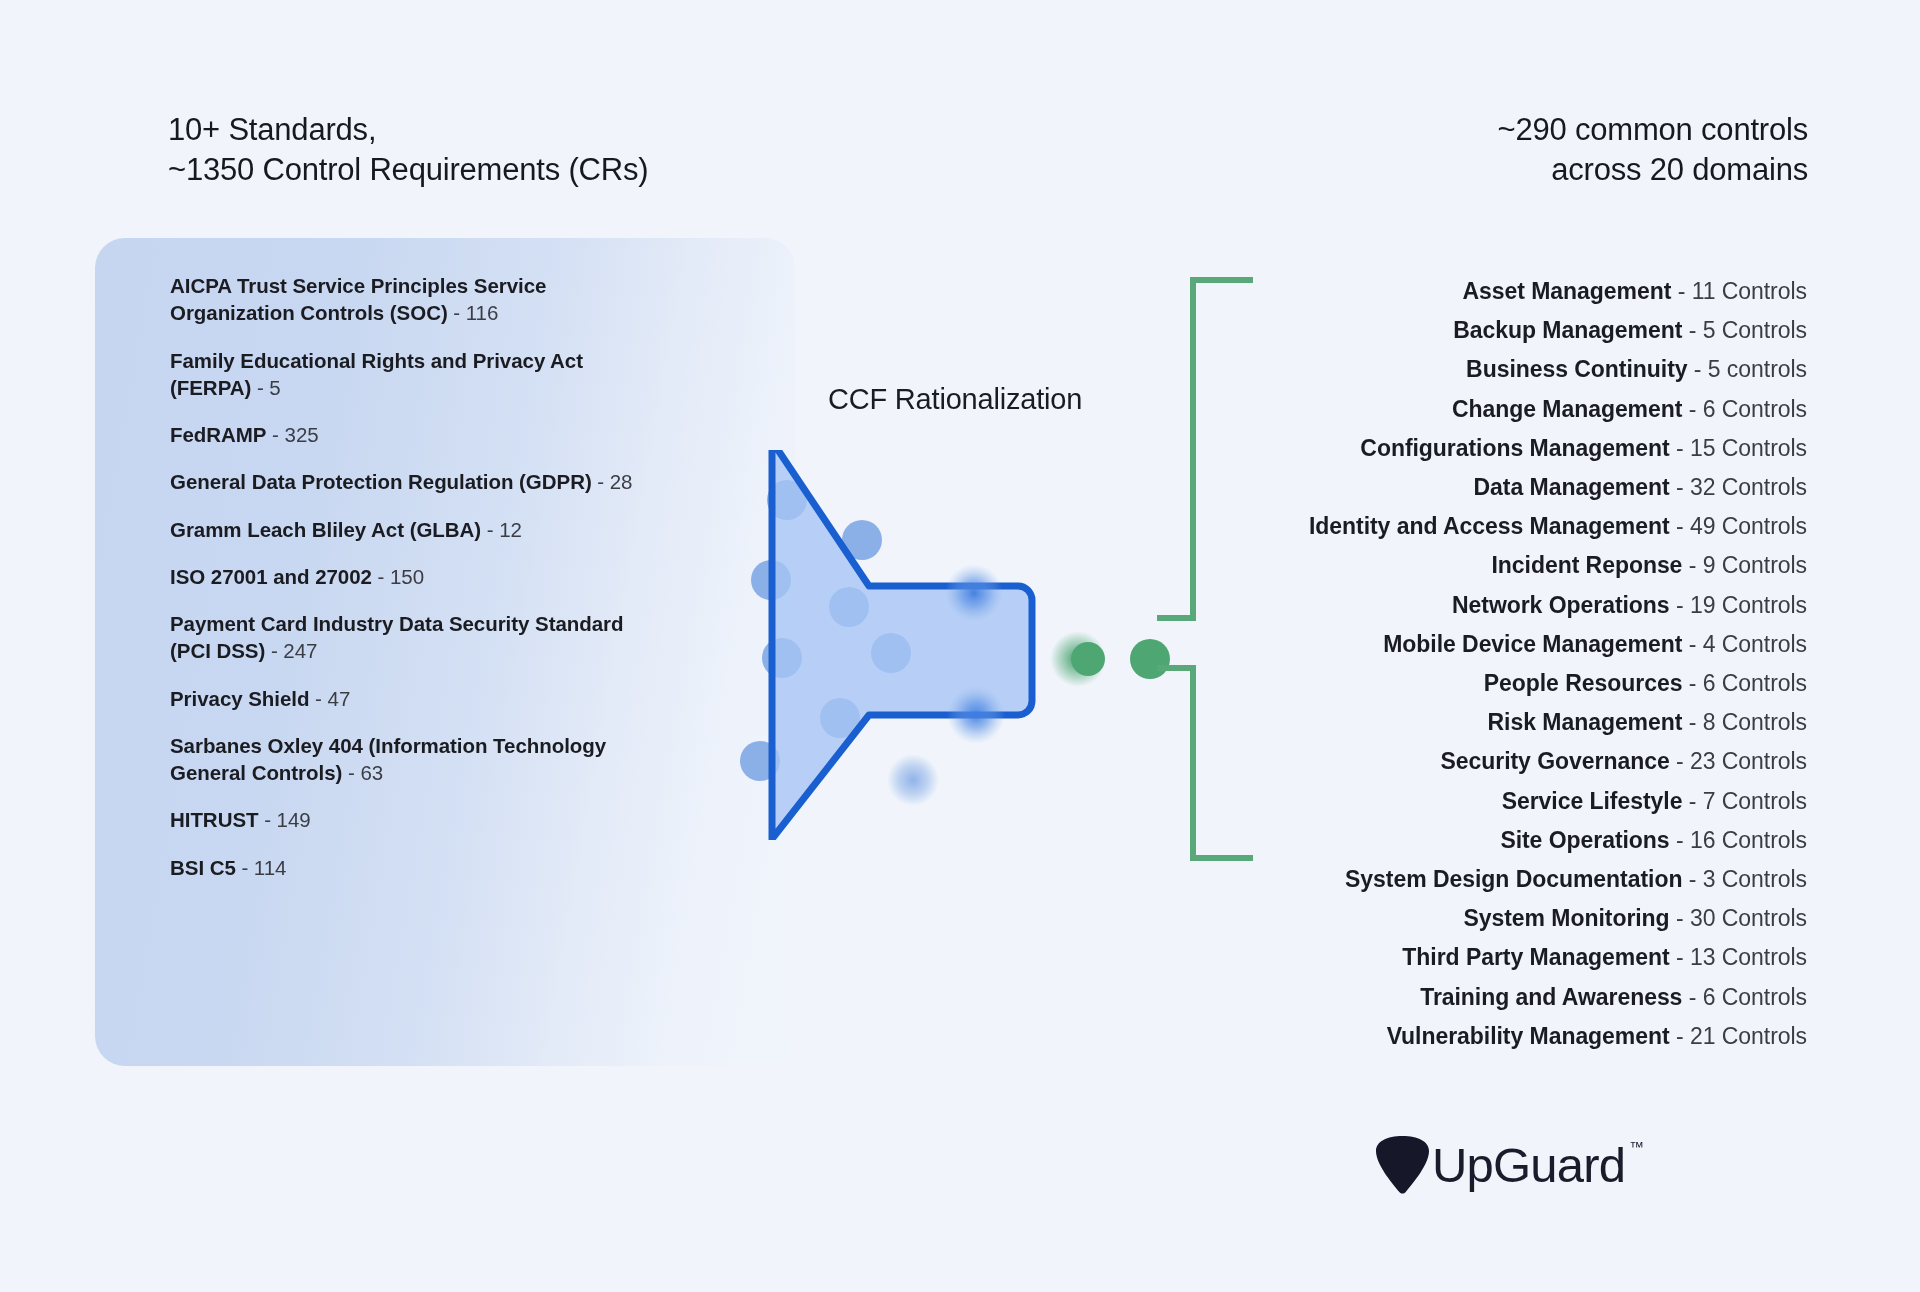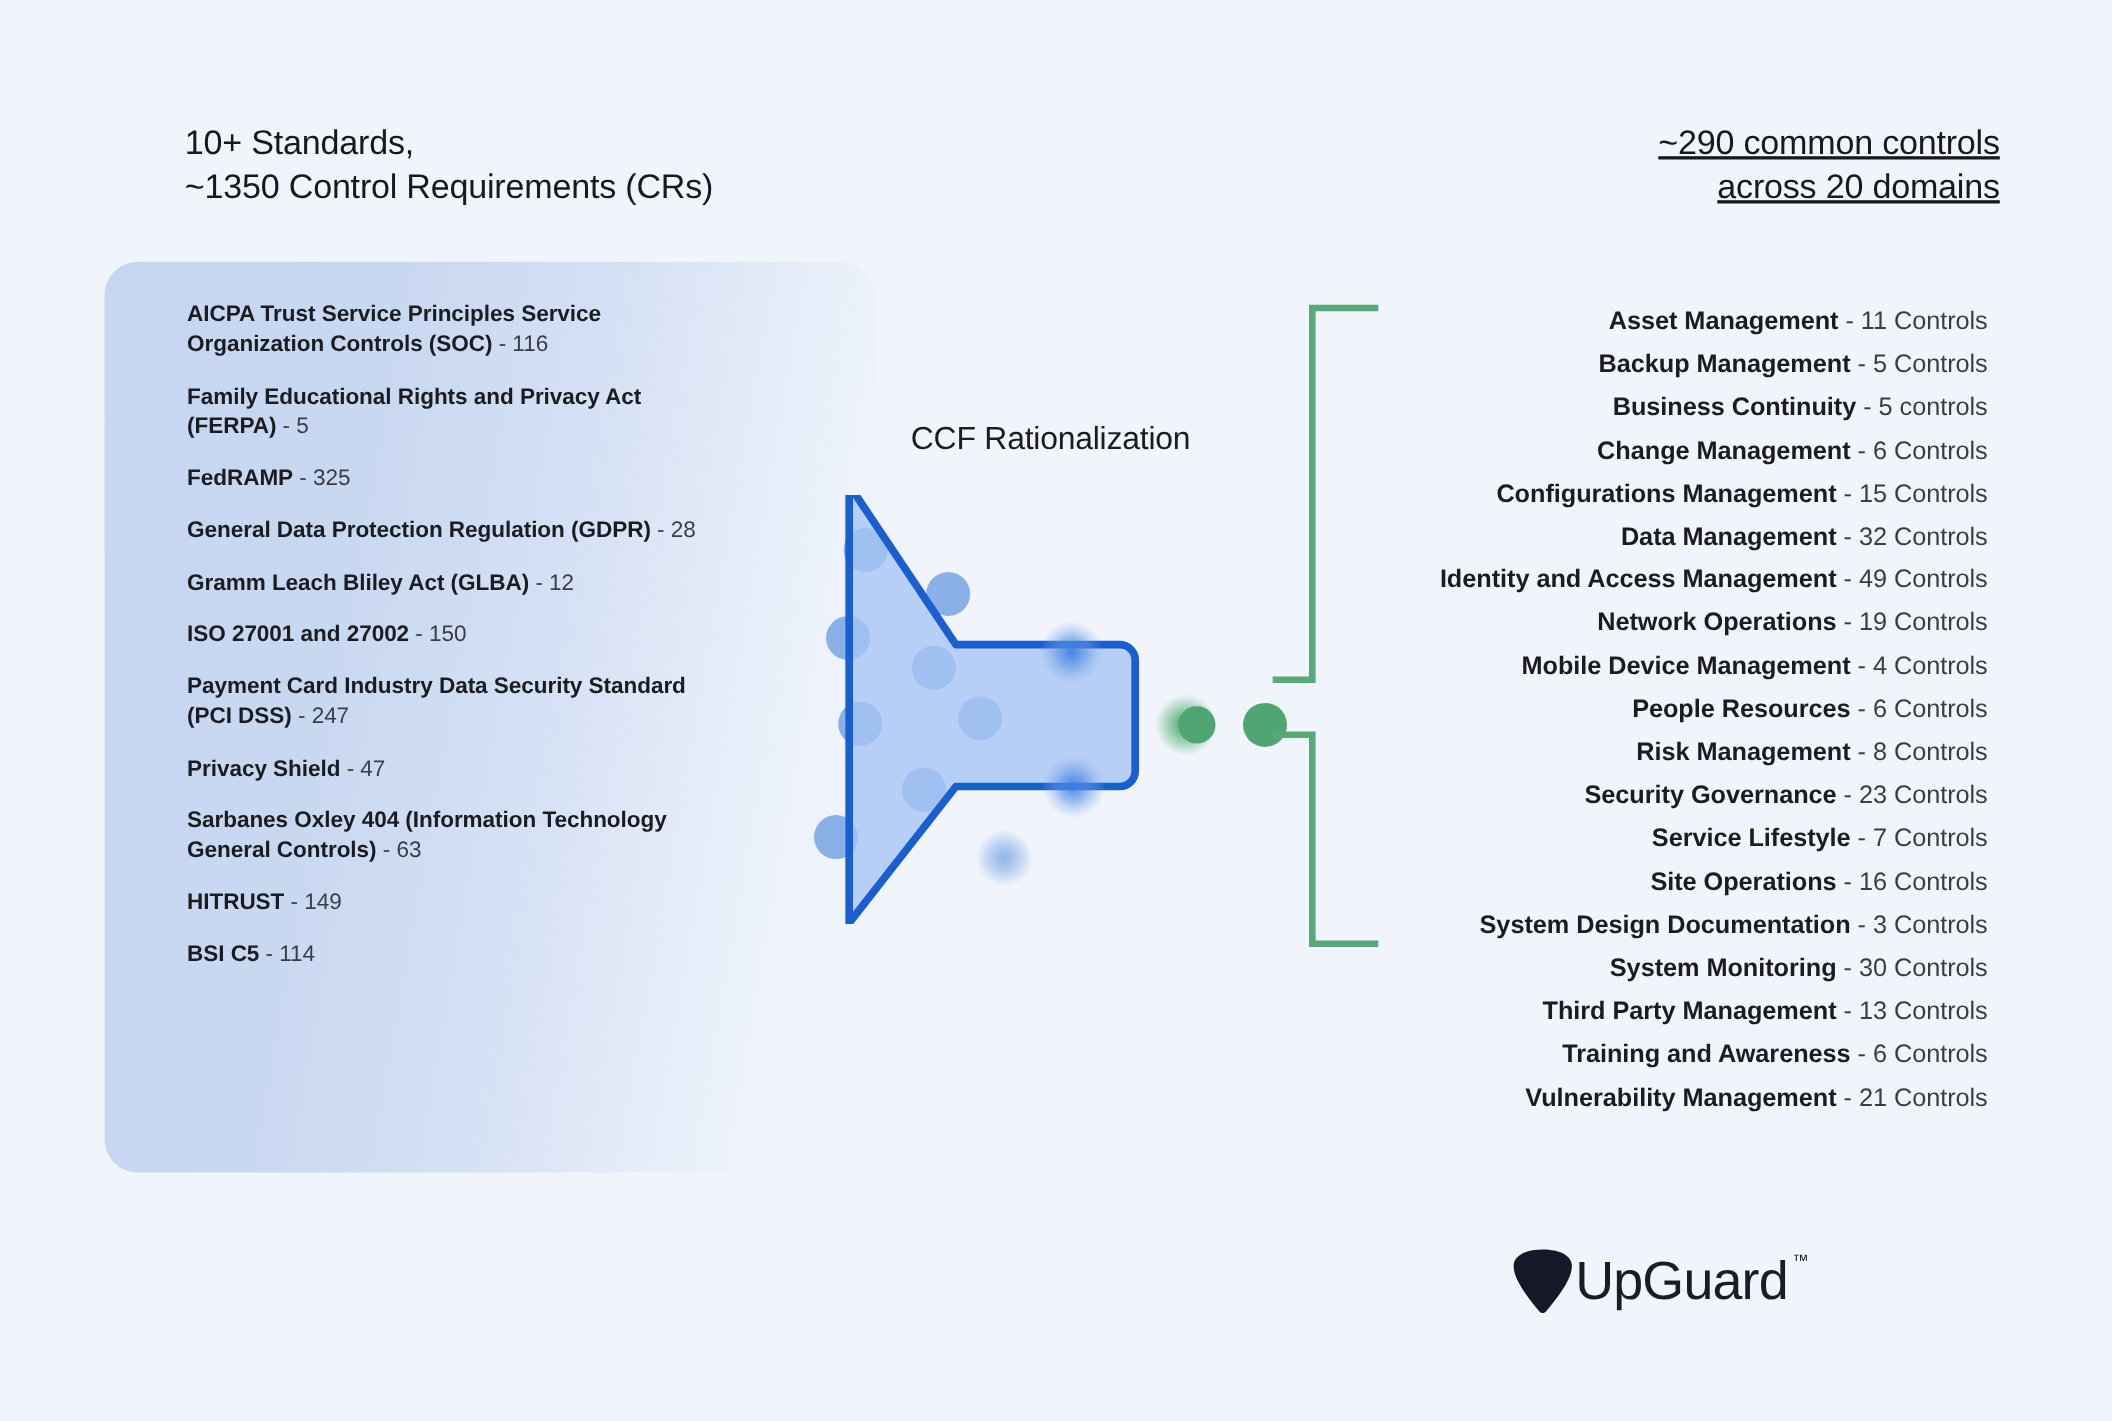--- a/index.html
+++ b/index.html
@@ -27,29 +27,28 @@
     font-size: 31px;
     line-height: 1.3;
     color: #18191f;
     letter-spacing: -0.2px;
     white-space: pre;
   }
 
   
   .right-heading {
     position: absolute;
-    right: 42px;
+    right: 52px;
     top: 110px;
     font-size: 31px;
     line-height: 1.3;
     color: #18191f;
     letter-spacing: -0.2px;
     text-align: right;
     white-space: pre;
-    text-decoration: underline;
   }
 
   
   .left-panel {
     position: absolute;
     left: 95px;
     top: 238px;
     width: 700px;
     height: 828px;
     border-radius: 30px;
@@ -238,20 +237,21 @@
   </svg>
 
   <div class="dom-list" id="domains-list">
       <div class="dom-item"><span class="dom-name">Asset Management</span><span class="dom-sep"> - </span><span class="dom-val">11 Controls</span></div>
       <div class="dom-item"><span class="dom-name">Backup Management</span><span class="dom-sep"> - </span><span class="dom-val">5 Controls</span></div>
       <div class="dom-item"><span class="dom-name">Business Continuity</span><span class="dom-sep"> - </span><span class="dom-val">5 controls</span></div>
       <div class="dom-item"><span class="dom-name">Change Management</span><span class="dom-sep"> - </span><span class="dom-val">6 Controls</span></div>
       <div class="dom-item"><span class="dom-name">Configurations Management</span><span class="dom-sep"> - </span><span class="dom-val">15 Controls</span></div>
       <div class="dom-item"><span class="dom-name">Data Management</span><span class="dom-sep"> - </span><span class="dom-val">32 Controls</span></div>
       <div class="dom-item"><span class="dom-name">Identity and Access Management</span><span class="dom-sep"> - </span><span class="dom-val">49 Controls</span></div>
+      <div class="dom-item"><span class="dom-name">Incident Reponse</span><span class="dom-sep"> - </span><span class="dom-val">9 Controls</span></div>
       <div class="dom-item"><span class="dom-name">Network Operations</span><span class="dom-sep"> - </span><span class="dom-val">19 Controls</span></div>
       <div class="dom-item"><span class="dom-name">Mobile Device Management</span><span class="dom-sep"> - </span><span class="dom-val">4 Controls</span></div>
       <div class="dom-item"><span class="dom-name">People Resources</span><span class="dom-sep"> - </span><span class="dom-val">6 Controls</span></div>
       <div class="dom-item"><span class="dom-name">Risk Management</span><span class="dom-sep"> - </span><span class="dom-val">8 Controls</span></div>
       <div class="dom-item"><span class="dom-name">Security Governance</span><span class="dom-sep"> - </span><span class="dom-val">23 Controls</span></div>
       <div class="dom-item"><span class="dom-name">Service Lifestyle</span><span class="dom-sep"> - </span><span class="dom-val">7 Controls</span></div>
       <div class="dom-item"><span class="dom-name">Site Operations</span><span class="dom-sep"> - </span><span class="dom-val">16 Controls</span></div>
       <div class="dom-item"><span class="dom-name">System Design Documentation</span><span class="dom-sep"> - </span><span class="dom-val">3 Controls</span></div>
       <div class="dom-item"><span class="dom-name">System Monitoring</span><span class="dom-sep"> - </span><span class="dom-val">30 Controls</span></div>
       <div class="dom-item"><span class="dom-name">Third Party Management</span><span class="dom-sep"> - </span><span class="dom-val">13 Controls</span></div>

